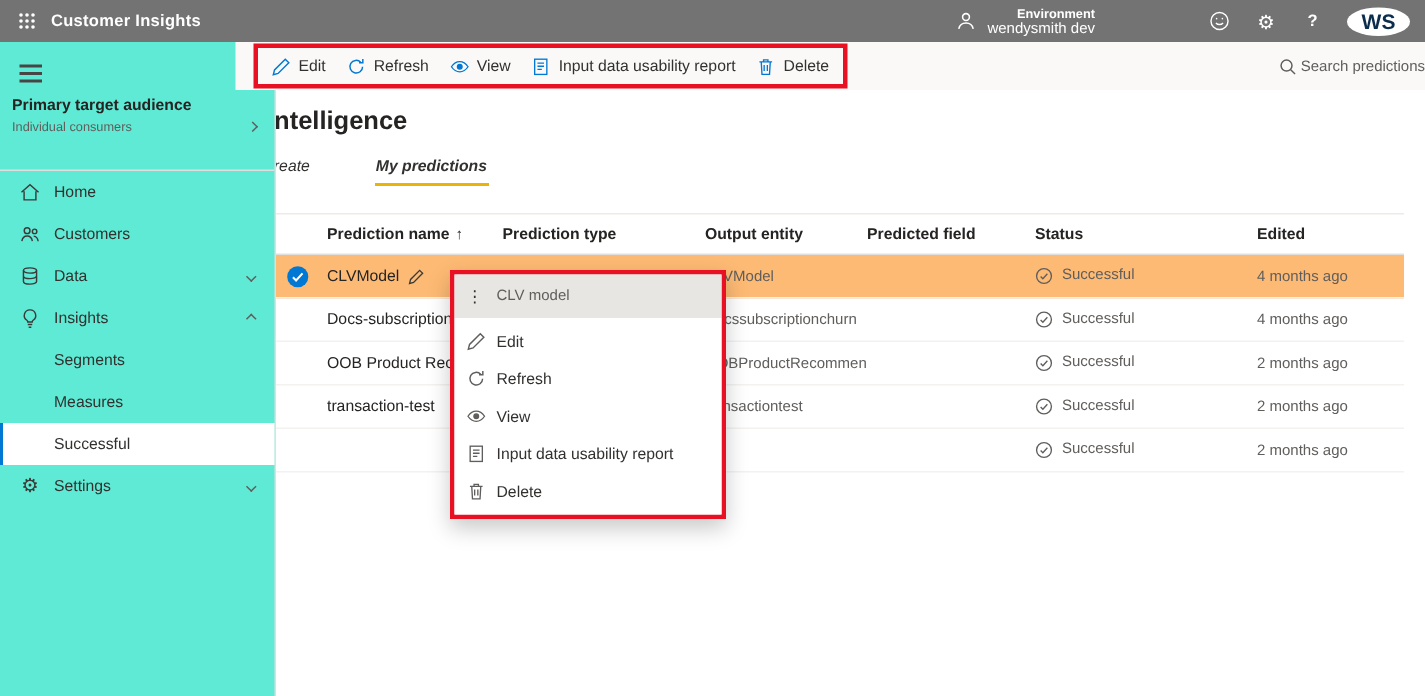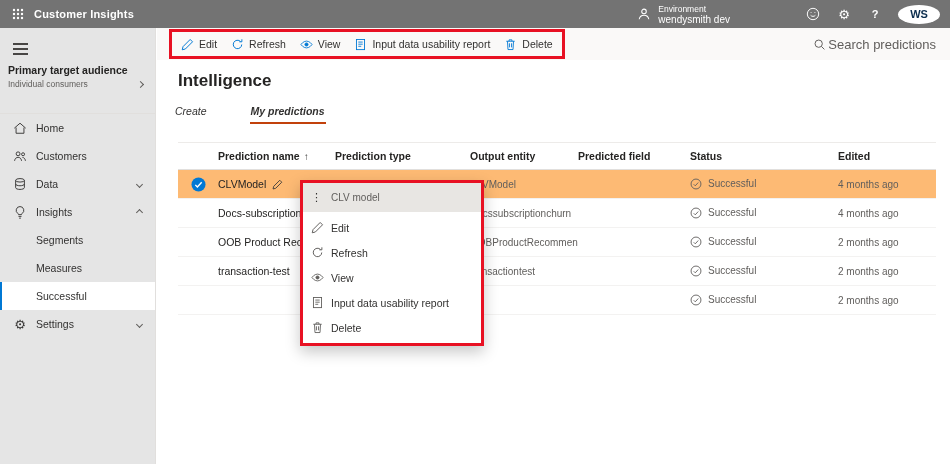--- a/index.html
+++ b/index.html
@@ -6,29 +6,29 @@
   html, body { width: 950px; height: 464px; overflow: hidden; }
   body { font-family: "Liberation Sans", "DejaVu Sans", sans-serif; font-size: 10.5px; color: #323130; background: #fff; }
   .stage { position: relative; width: 950px; height: 464px; overflow: hidden; }
 
   
   .topbar { position: absolute; top: 0; left: 0; right: 0; height: 28px; background: #737373; display: flex; align-items: center; color: #fff; z-index: 5; }
   .waffle { margin: 0 10px 0 12px; display: flex; align-items: center; cursor: pointer; }
   .topbar-title { font-size: 11px; font-weight: bold; letter-spacing: .2px; }
   .topbar-right { margin-left: auto; display: flex; align-items: center; gap: 15px; padding-right: 10px; }
   .env { display: flex; align-items: center; gap: 7px; margin-right: 60px; cursor: pointer; }
-  .env-label { font-size: 8.5px; font-weight: normal; line-height: 10px; }
+  .env-label { font-size: 8.5px; font-weight: bold; line-height: 10px; text-align: right; }
   .env-name { font-size: 10px; line-height: 11px; }
   .tb-ic { display: flex; align-items: center; justify-content: center; width: 16px; height: 16px; cursor: pointer; font-size: 12px; color: #fff; }
   .gear-glyph { font-size: 13px; line-height: 1; }
   .help-glyph { font-size: 11px; font-weight: bold; }
-  .avatar { width: 42px; height: 19px; border-radius: 50%; background: #fff; color: #0c2e4e; font-size: 11px; font-weight: bold; display: flex; align-items: center; justify-content: center; cursor: pointer; }
+  .avatar { width: 42px; height: 19px; border-radius: 50%; background: #fff; color: #0c2e4e; font-size: 14px; font-weight: bold; display: flex; align-items: center; justify-content: center; cursor: pointer; }
 
   
-  .sidebar { position: absolute; top: 28px; left: 0; width: 156px; bottom: 0; background: #e5e5e5; border-right: 1px solid #e1dfdd; z-index: 2; }
+  .sidebar { position: absolute; top: 28px; left: 0; width: 184px; bottom: 0; background: #5eead4; border-right: 1px solid #e1dfdd; z-index: 2; }
   .hamburger { padding: 12px 0 4px 13px; height: 32px; cursor: pointer; }
   .hamburger i { display: block; width: 15px; height: 2px; background: #484644; margin: 3px 0; }
   .audience { position: relative; padding: 4px 22px 9px 8px; border-bottom: 1px solid #e1dfdd; height: 54px; cursor: pointer; }
   .audience-title { font-size: 10.5px; font-weight: bold; color: #252423; line-height: 13px; }
   .audience-sub { font-size: 8.5px; color: #605e5c; margin-top: 2px; }
   .aud-chev { position: absolute; right: 12px; top: 22px; }
 
   .nav-item { height: 28px; display: flex; align-items: center; padding-left: 13px; gap: 9px; font-size: 10.5px; color: #323130; position: relative; cursor: pointer; }
   .nav-item .nicon { width: 14px; display: flex; justify-content: center; align-items: center; color: #3b3a39; flex: 0 0 14px; }
   .nav-item.indent { padding-left: 36px; }
@@ -38,28 +38,28 @@
   .chev { width: 5px; height: 5px; border-right: 1.4px solid #605e5c; border-bottom: 1.4px solid #605e5c; display: inline-block; }
   .chev.down { transform: rotate(45deg); }
   .chev.up { transform: rotate(-135deg); }
   .chev.right { transform: rotate(-45deg); }
 
   
   .commandbar { position: absolute; top: 28px; left: 157px; right: 0; height: 32px; background: #faf9f8; display: flex; align-items: center; z-index: 3; }
   .toolbar-highlight { border: 3px solid #e81123; margin-left: 12px; display: flex; align-items: stretch; height: 30px; padding: 0 2px; }
   .tbtn { display: flex; align-items: center; gap: 5px; padding: 0 7px; font-size: 10.5px; color: #323130; cursor: pointer; white-space: nowrap; }
   .tbtn .ticon { color: #0078d4; display: flex; align-items: center; }
-  .searchbox { margin-left: auto; display: flex; align-items: center; gap: 2px; color: #605e5c; font-size: 13px; padding-right: 14px; cursor: text; }
+  .searchbox { margin-left: auto; display: flex; align-items: center; gap: 2px; color: #605e5c; font-size: 10px; cursor: text; }
 
   
   .main { position: absolute; top: 60px; left: 157px; right: 0; bottom: 0; background: #fff; z-index: 1; }
   .page-title { margin: 10px 0 0 21px; font-size: 17px; font-weight: 700; color: #252423; line-height: 21px; }
   .tabs { display: flex; gap: 42px; margin: 12px 0 0 17px; font-style: italic; }
   .tab { font-size: 10.5px; padding: 2px 1px 5px 1px; color: #323130; cursor: pointer; border-bottom: 2px solid transparent; }
-  .tab.active { font-weight: bold; border-bottom: 2px solid #c2410c; }
+  .tab.active { font-weight: bold; border-bottom: 2px solid #eab308; }
 
   .table { margin: 18px 14px 0 21px; }
   .thead, .trow { display: grid; grid-template-columns: 40px 117px 135px 108px 112px 148px 1fr; align-items: center; }
   .thead { height: 28px; border-top: 1px solid #edebe9; border-bottom: 1px solid #e1dfdd; font-weight: bold; font-size: 10.5px; color: #252423; }
   .th { display: flex; align-items: center; gap: 4px; cursor: pointer; white-space: nowrap; overflow: hidden; }
   .sort-arrow { font-size: 10px; color: #323130; }
   .trow { height: 29px; border-bottom: 1px solid #f3f2f1; font-size: 10.5px; cursor: pointer; }
   .trow.selected { background: #fdba74; }
   .cell { white-space: nowrap; overflow: hidden; }
   .c-check { display: flex; justify-content: center; align-items: center; }

